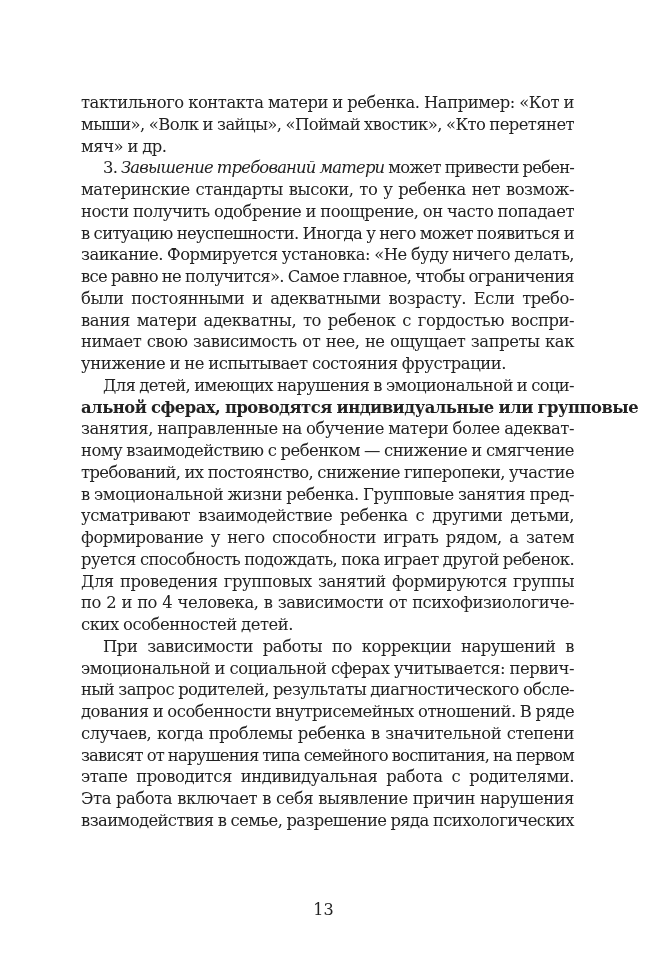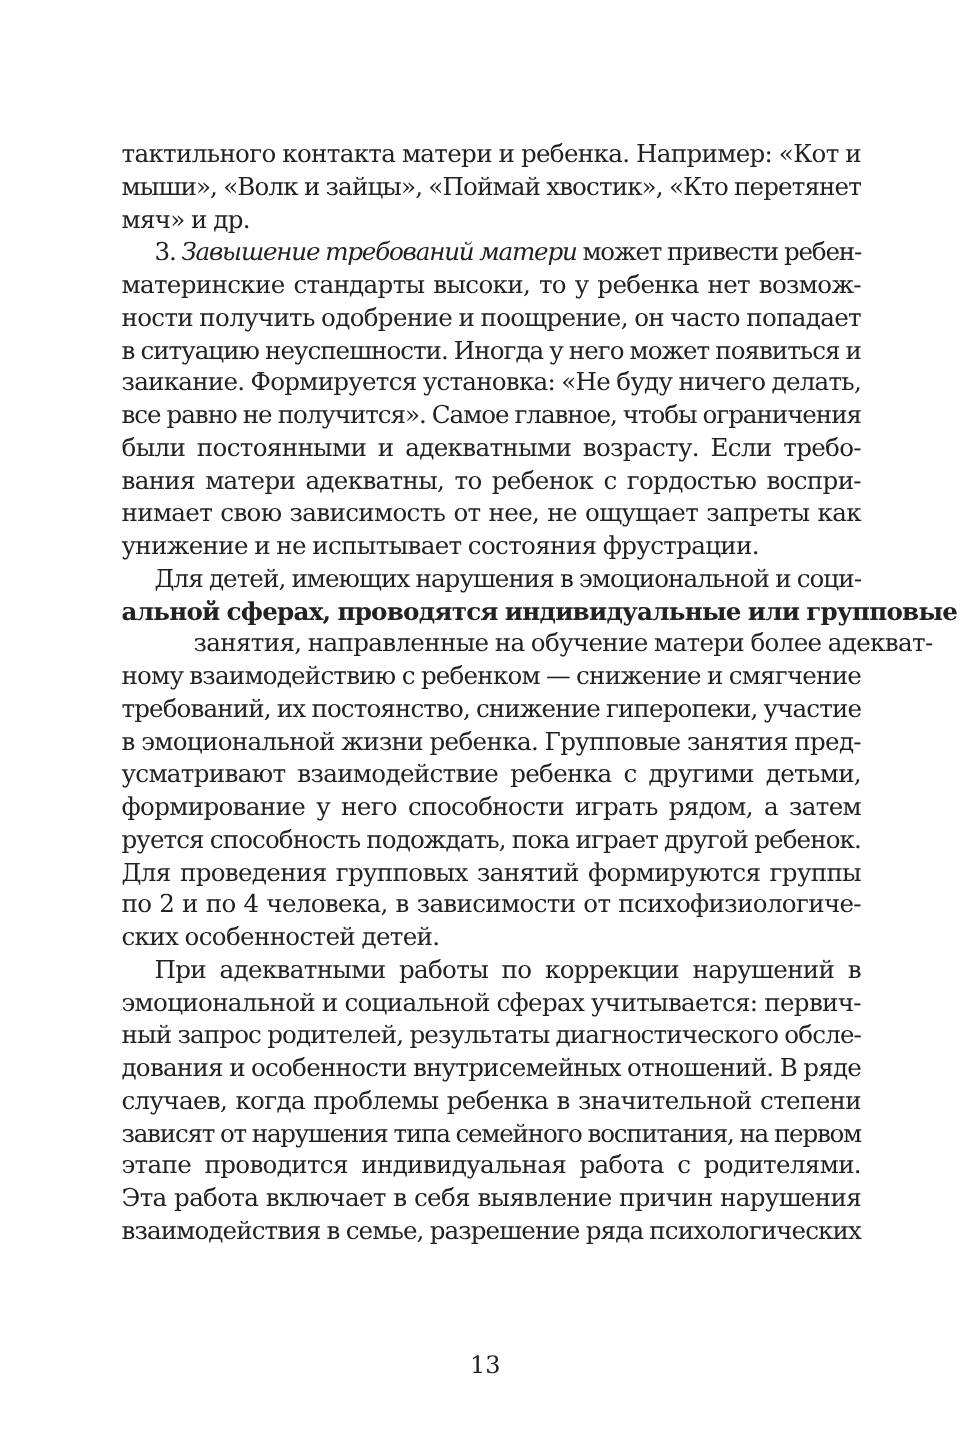--- a/index.html
+++ b/index.html
@@ -72,34 +72,34 @@
     <span class="line" style="white-space: nowrap; letter-spacing: -0.697px;">все равно не получится». Самое главное, чтобы ограничения</span>
     <span class="line" style="white-space: nowrap;">были постоянными и адекватными возрасту. Если требо-</span>
     <span class="line" style="white-space: nowrap;">вания матери адекватны, то ребенок с гордостью воспри-</span>
     <span class="line" style="white-space: nowrap;">нимает свою зависимость от нее, не ощущает запреты как</span>
     <span class="line last" style="white-space: nowrap;">унижение и не испытывает состояния фрустрации.</span>
   </div>
 
   <div>
     <span class="line indent" style="white-space: nowrap; letter-spacing: -0.631px;">Для детей, имеющих нарушения в эмоциональной и соци-</span>
     <span class="line" style="white-space: nowrap; letter-spacing: -0.508px; font-weight: bold;">альной сферах, проводятся индивидуальные или групповые</span>
-    <span class="line" style="white-space: nowrap; margin-left: 48px;">занятия, направленные на обучение матери более адекват-</span>
+    <span class="line" style="white-space: nowrap;">занятия, направленные на обучение матери более адекват-</span>
     <span class="line" style="white-space: nowrap; letter-spacing: -0.535px;">ному взаимодействию с ребенком — снижение и смягчение</span>
     <span class="line" style="white-space: nowrap; letter-spacing: -0.596px;">требований, их постоянство, снижение гиперопеки, участие</span>
     <span class="line" style="white-space: nowrap;">в эмоциональной жизни ребенка. Групповые занятия пред-</span>
     <span class="line" style="white-space: nowrap;">усматривают взаимодействие ребенка с другими детьми,</span>
     <span class="line" style="white-space: nowrap;">формирование у него способности играть рядом, а затем</span>
     <span class="line" style="white-space: nowrap; letter-spacing: -0.604px;">руется способность подождать, пока играет другой ребенок.</span>
     <span class="line" style="white-space: nowrap;">Для проведения групповых занятий формируются группы</span>
     <span class="line" style="white-space: nowrap;">по 2 и по 4 человека, в зависимости от психофизиологиче-</span>
     <span class="line last" style="white-space: nowrap;">ских особенностей детей.</span>
   </div>
 
   <div>
-    <span class="line indent" style="white-space: nowrap;">При адекватными работы по коррекции нарушений в</span>
+    <span class="line indent" style="white-space: nowrap;">При зависимости работы по коррекции нарушений в</span>
     <span class="line" style="white-space: nowrap;">эмоциональной и социальной сферах учитывается: первич-</span>
     <span class="line" style="white-space: nowrap; letter-spacing: -0.576px;">ный запрос родителей, результаты диагностического обсле-</span>
     <span class="line" style="white-space: nowrap; letter-spacing: -0.513px;">дования  и особенности внутрисемейных отношений. В ряде</span>
     <span class="line" style="white-space: nowrap;">случаев, когда проблемы ребенка в значительной степени</span>
     <span class="line" style="white-space: nowrap; letter-spacing: -0.817px;">зависят от нарушения типа семейного воспитания, на первом</span>
     <span class="line" style="white-space: nowrap;">этапе проводится индивидуальная работа с родителями.</span>
     <span class="line" style="white-space: nowrap;">Эта работа включает в себя выявление причин нарушения</span>
     <span class="line" style="white-space: nowrap; letter-spacing: -0.597px;">взаимодействия в семье, разрешение ряда психологических</span>
   </div>
 

